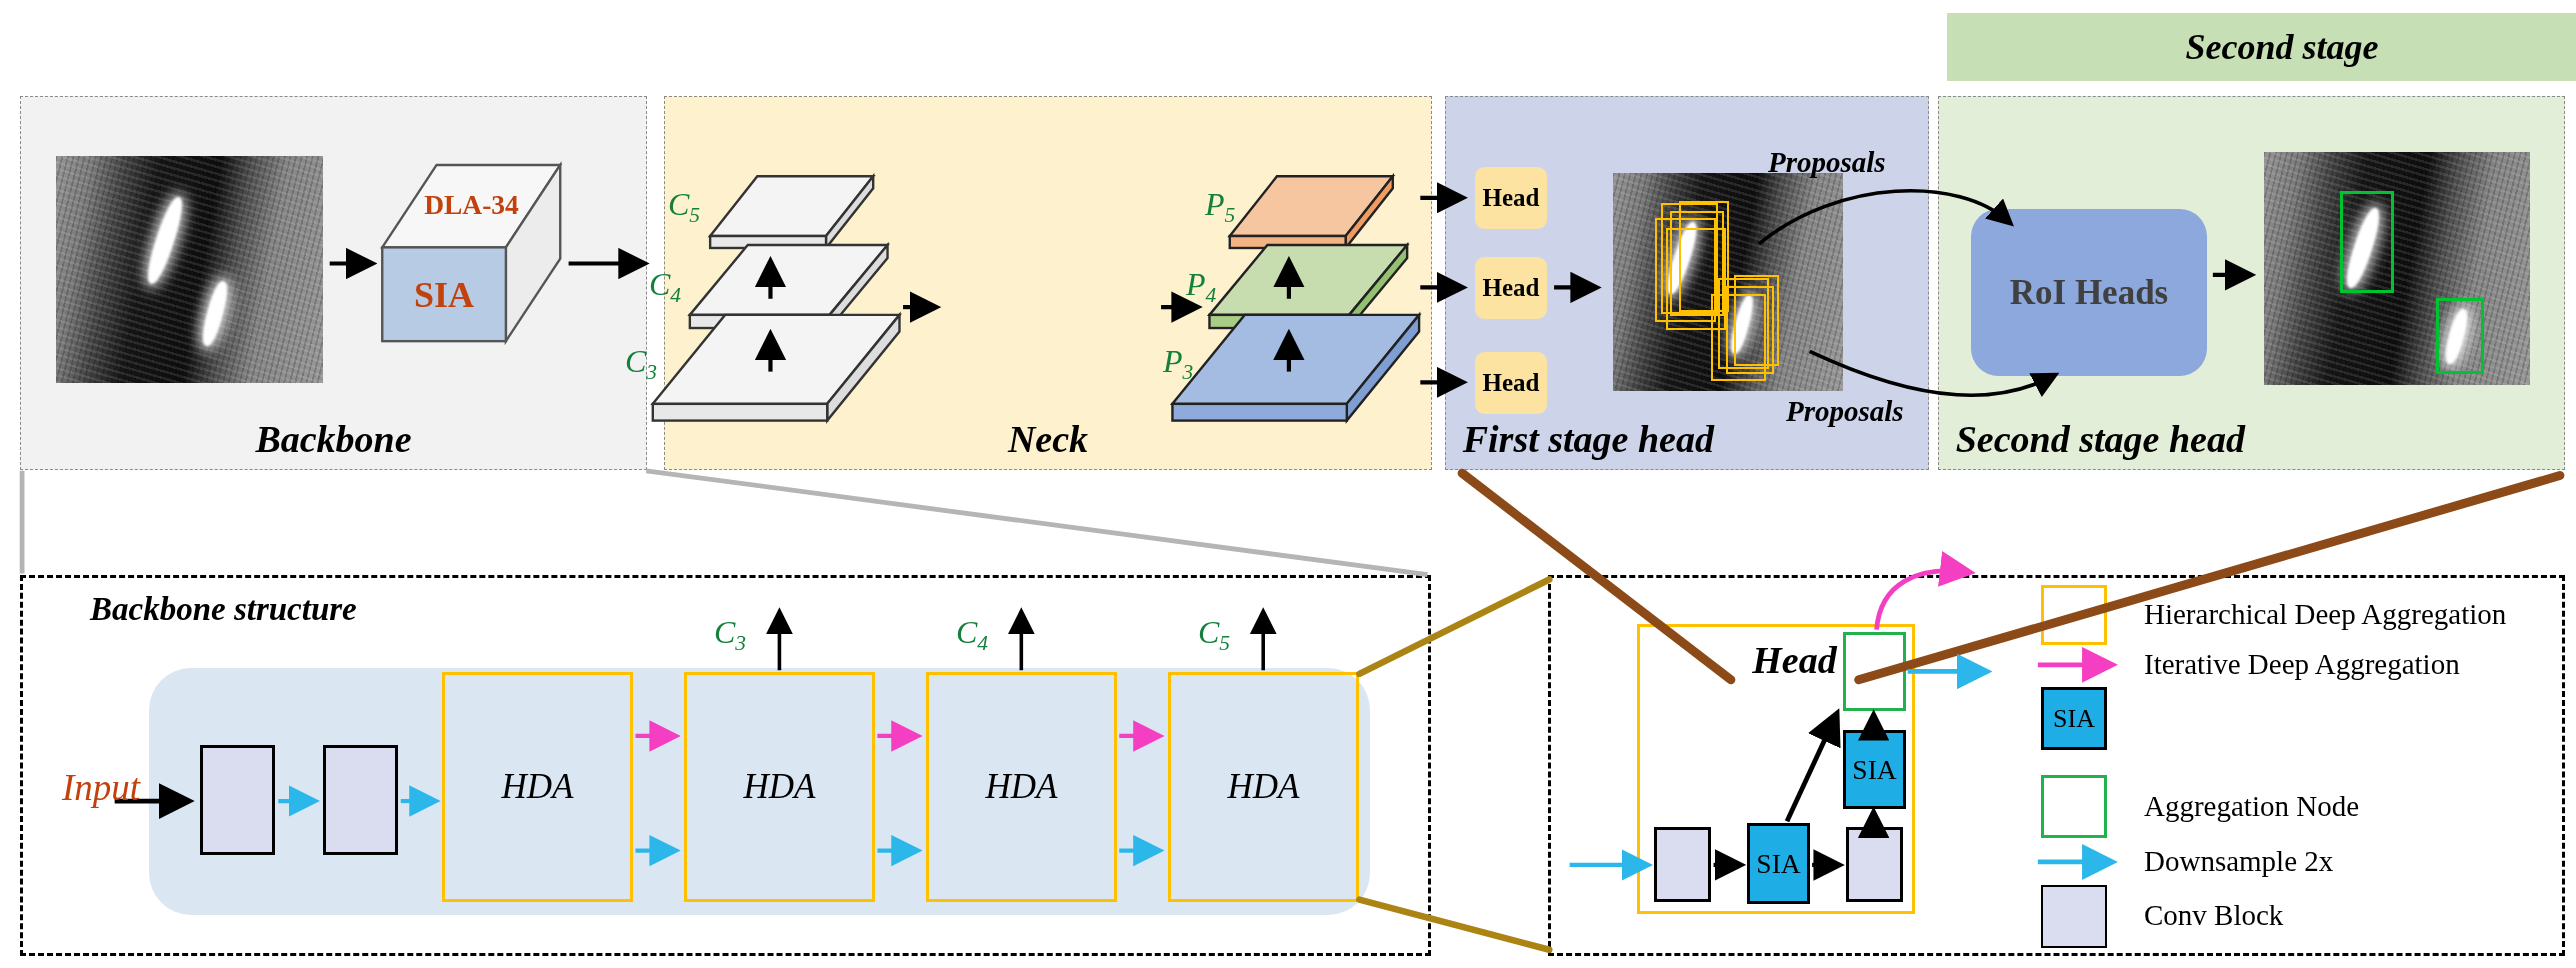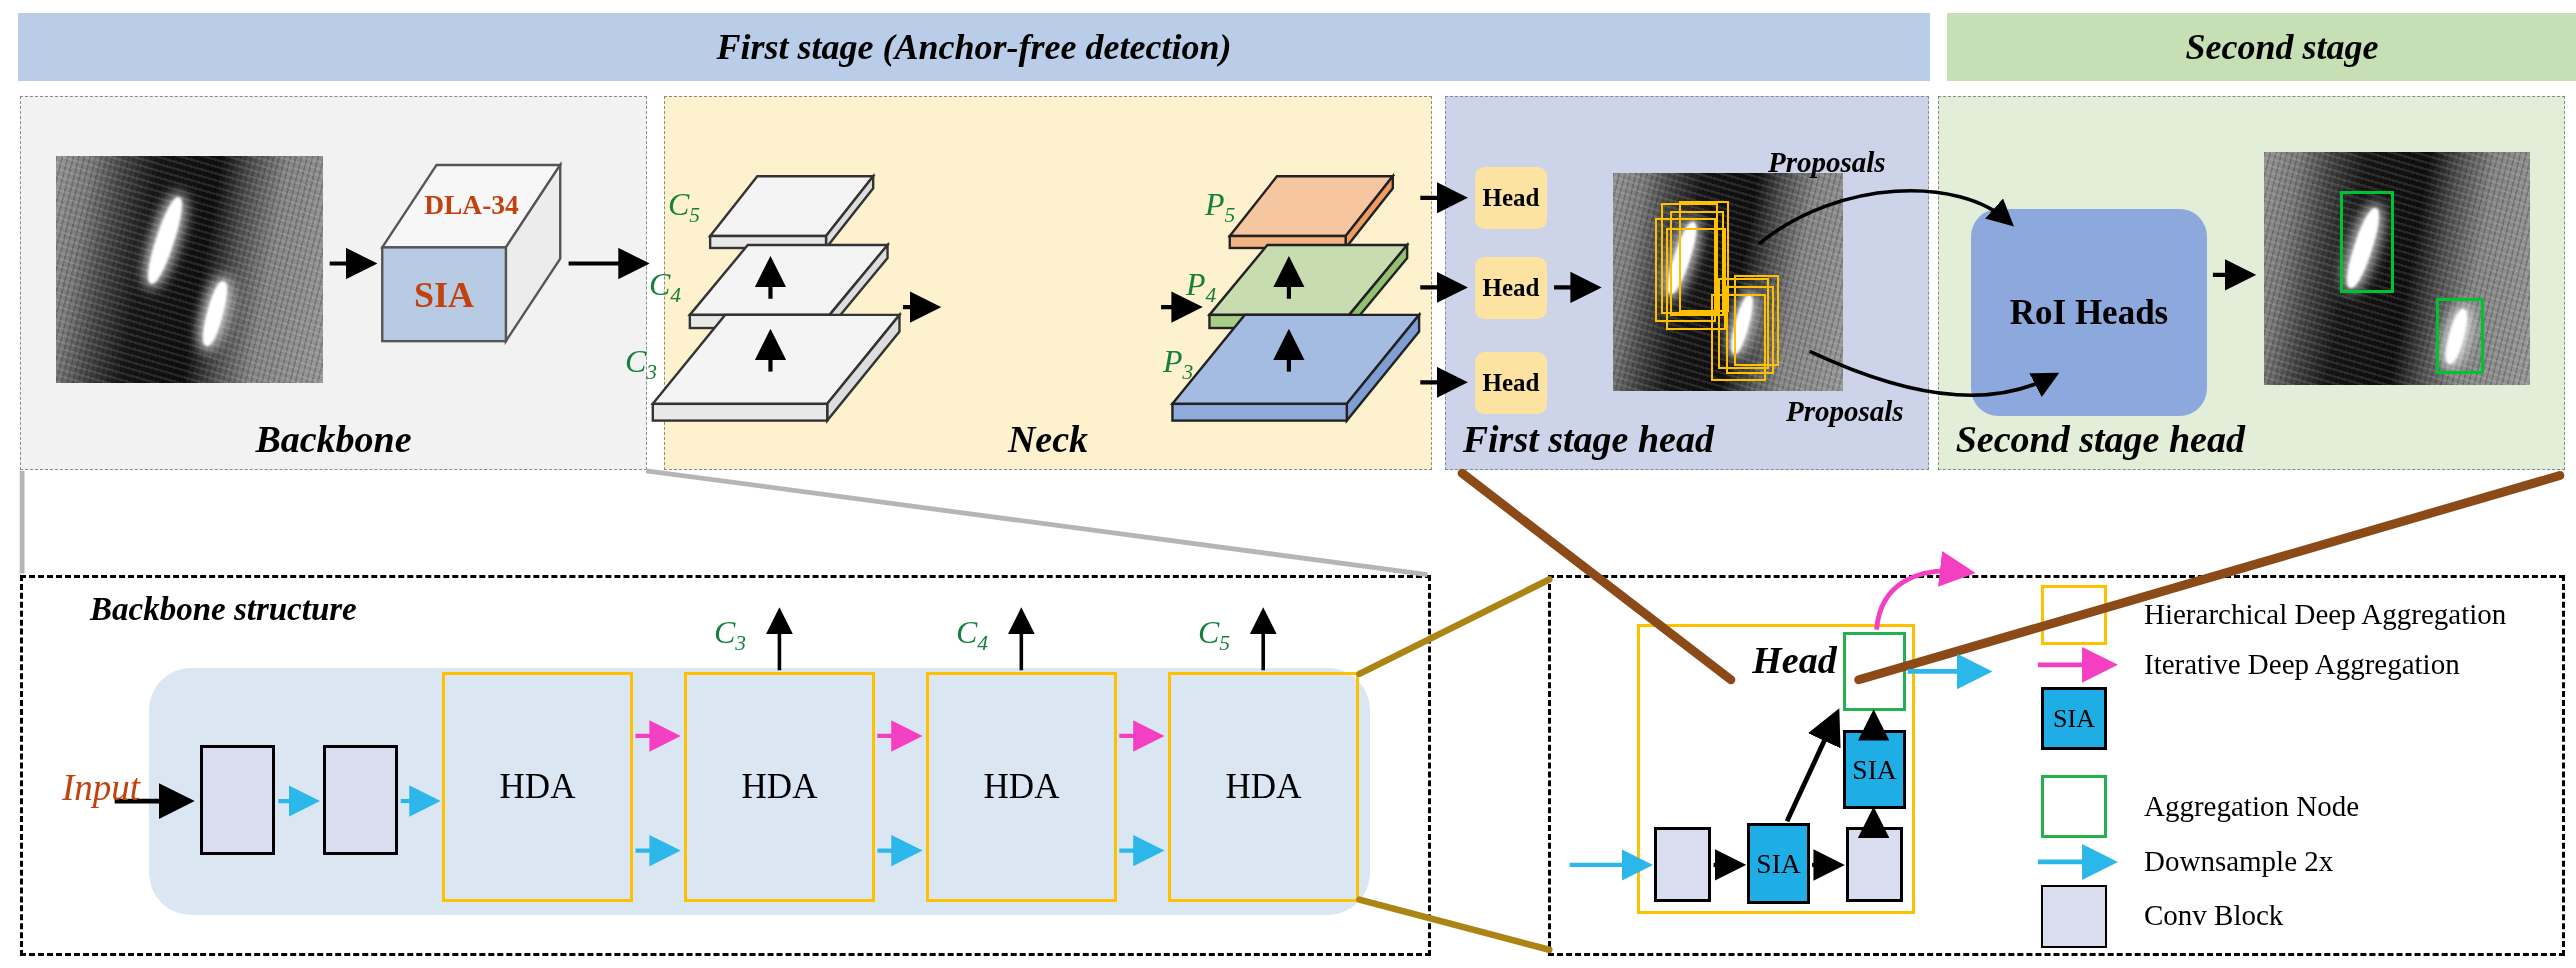--- a/index.html
+++ b/index.html
@@ -33,51 +33,48 @@
         box-shadow:0 0 13px 4.8px rgba(255,255,255,.75);}
   .pbox{position:absolute;border:2.4px solid var(--proposal-yellow,#ffc000);box-sizing:border-box;}
   .gbox{position:absolute;border:3px solid var(--detection-green,#00c332);box-sizing:border-box;}
 
   
   .big-label{position:absolute;color:#c2410c;}
   .headbox{position:absolute;left:1475px;width:72px;height:62px;background:var(--head-box,#fce3a2);
            border-radius:9.6px;font-weight:700;font-size:25px;}
   #wcff{left:947px;top:214px;width:208px;height:175px;background:var(--wcff,#e86f2b);
         border-radius:29px;font-weight:700;font-size:55px;color:#000;}
-  #roi{left:1971px;top:209px;width:236px;height:207px;background:var(--roi,#8da8dc);
-       border-radius:27.5px;font-weight:700;font-size:35px;color:#000000;}
+  #roi{left:1971px;top:209px;width:236px;height:167px;background:var(--roi,#8da8dc);
+       border-radius:27.5px;font-weight:700;font-size:35px;color:#404040;}
   .sub-label{font-style:italic;font-size:32px;color:#15803d;white-space:nowrap;}
   .sub-label sub{font-size:21.5px;}
 
   
   .dashed-box{border:3.6px dashed #000;box-sizing:border-box;background:#fff;}
   #backbone-structure{left:20px;top:575px;width:1411px;height:381px;}
   #hda-detail-box{left:1548px;top:575px;width:1017px;height:381px;}
   #bb-container{left:149px;top:668px;width:1221px;height:247px;background:#dbe6f3;border-radius:42px;}
   .convblock{position:absolute;background:var(--conv-lavender,#dadcf0);border:3px solid #000;box-sizing:border-box;}
   .hda-box{position:absolute;top:672px;width:191px;height:230px;border:3px solid var(--hda-yellow,#ffc000);
-           box-sizing:border-box;font-size:35px;color:#000;}
+           box-sizing:border-box;font-style:italic;font-size:35px;color:#000;}
   .siabox{position:absolute;background:var(--sia-cyan,#1fade6);border:3px solid #000;box-sizing:border-box;
           font-size:27.5px;color:#000;}
   .greenbox{position:absolute;border:3px solid var(--aggregation-green,#22b14c);background:#fff;box-sizing:border-box;}
   .yellow-outline{position:absolute;border:3.6px solid var(--hda-yellow,#ffc000);box-sizing:border-box;}
 
   .legend-label{position:absolute;left:2144px;font-size:29px;color:#000;white-space:nowrap;}
   .title-italic{font-style:italic;font-weight:700;color:#000;}
   svg{position:absolute;left:0;top:0;z-index:30;pointer-events:none;}
   .z10{z-index:10;} .z20{z-index:20;} .z40{z-index:40;}
 </style>
 </head>
 <body>
 
 <div id="stage">
 
-  <div class="abs banner flexc" id="banner-first">
-    <span>First stage (Anchor-free detection)</span>
-  </div>
   <div class="abs banner flexc" id="banner-second">
     <span>Second stage</span>
   </div>
 
   <div class="abs panel" id="panel-backbone">
     <div class="panel-label">Backbone</div>
   </div>
   <div class="abs panel" id="panel-neck">
     <div class="panel-label">Neck</div>
   </div>

